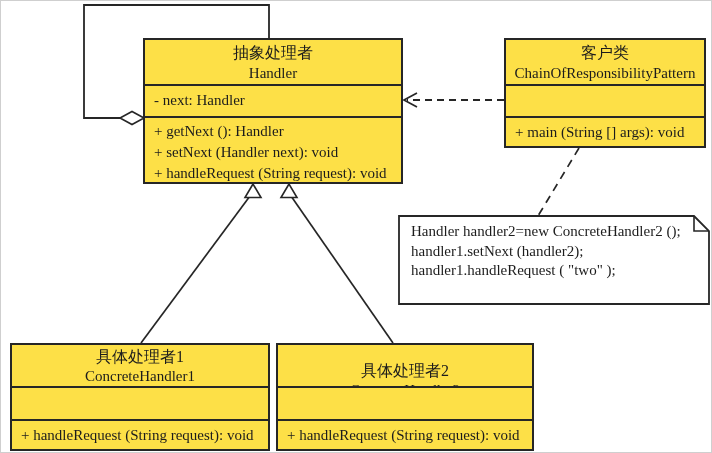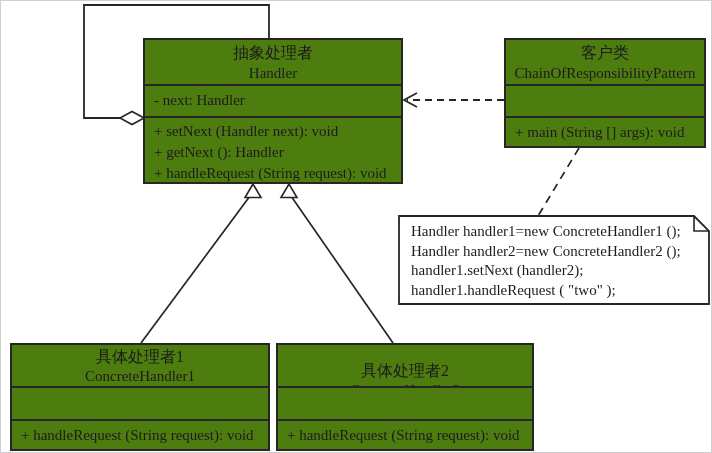--- a/index.html
+++ b/index.html
@@ -9,21 +9,21 @@
     background:#ffffff;
     box-sizing:border-box;
     border:1px solid #cfcfcf;
     overflow:hidden;
     font-family:"Liberation Serif","DejaVu Serif",serif;
     color:#1c1c1c;
   }
   #wires{position:absolute;left:0;top:0;z-index:1;}
   .cls{
     position:absolute;
-    background:#4d7c0f;
+    background:#fde047;
     border:2px solid #262626;
     box-sizing:border-box;
     z-index:2;
   }
   .cls .title{
     text-align:center;
     border-bottom:2px solid #262626;
     box-sizing:border-box;
     overflow:hidden;
   }
@@ -71,22 +71,22 @@
 
   <div class="cls" style="left:142px;top:37px;width:260px;height:146px;">
     <div class="title" style="height:46px;">
       <div class="title-cn">抽象处理者</div>
       <div class="title-en">Handler</div>
     </div>
     <div class="attrs" style="height:32px;">
       <div class="member">- next: Handler</div>
     </div>
     <div class="methods" style="height:64px;">
+      <div class="member">+ getNext (): Handler</div>
       <div class="member">+ setNext (Handler next): void</div>
-      <div class="member">+ getNext (): Handler</div>
       <div class="member">+ handleRequest (String request): void</div>
     </div>
   </div>
 
   <div class="cls" style="left:503px;top:37px;width:202px;height:110px;">
     <div class="title" style="height:46px;">
       <div class="title-cn">客户类</div>
       <div class="title-en" style="font-size:15px;">ChainOfResponsibilityPattern</div>
     </div>
     <div class="attrs" style="height:32px;"></div>
@@ -111,19 +111,18 @@
       <div class="title-cn" style="line-height:21px;padding-top:15px;">具体处理者2</div>
       <div class="title-en">ConcreteHandler2</div>
     </div>
     <div class="attrs" style="height:33px;"></div>
     <div class="methods" style="height:28px;padding-top:4px;">
       <div class="member">+ handleRequest (String request): void</div>
     </div>
   </div>
 
   <div class="note-text">
-    <div class="note-line">Handler handler1=new ConcreteHandler1 ();</div>
     <div class="note-line">Handler handler2=new ConcreteHandler2 ();</div>
     <div class="note-line">handler1.setNext (handler2);</div>
     <div class="note-line">handler1.handleRequest (  "two"  );</div>
   </div>
 
 </div>
 
 </body></html>

